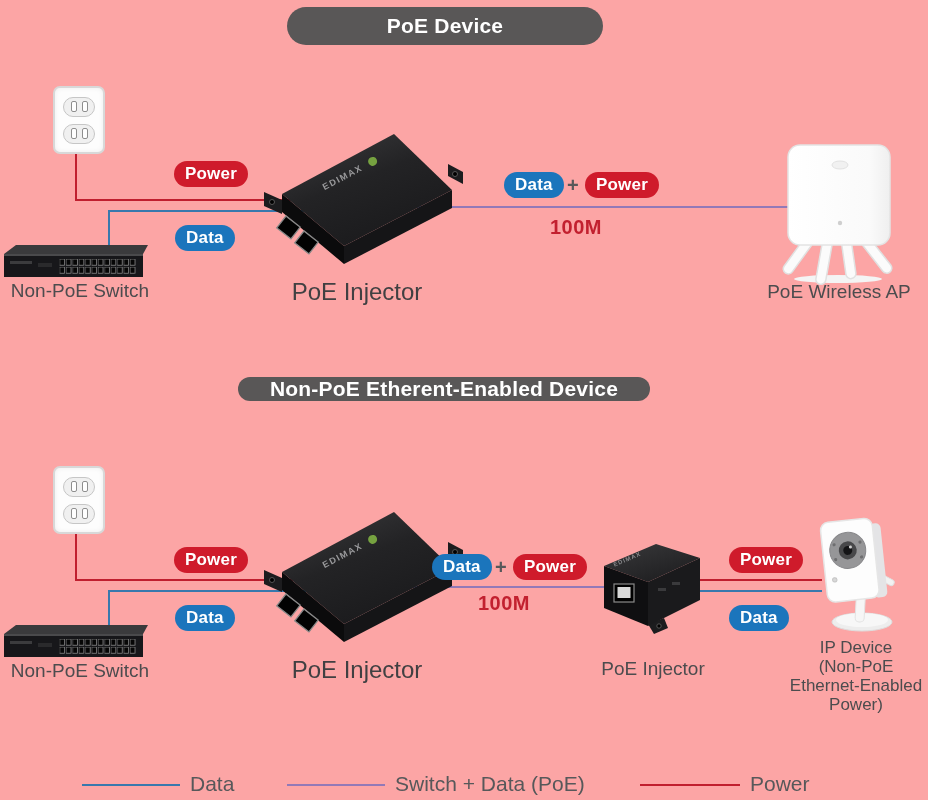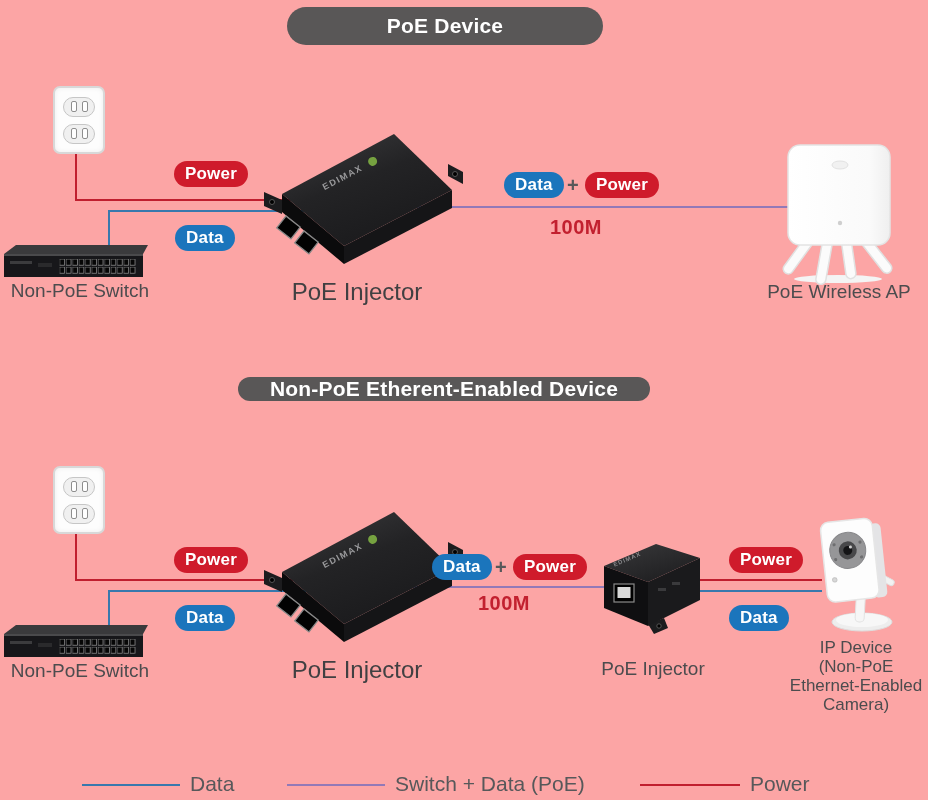--- a/index.html
+++ b/index.html
@@ -282,21 +282,21 @@
         <circle cx="49" cy="38" r="4.5" fill="#141416"></circle>
         <circle cx="52" cy="35" r="1.5" fill="#cfcfcf"></circle>
       </g>
       <circle cx="33" cy="66" r="2.2" fill="#d8d8d8" stroke="#c5c5c5"></circle>
     </g>
   </svg>
   <div class="dev-label multi" style="left:784px;top:638px;width:144px;">
     <div>IP Device</div>
     <div>(Non-PoE</div>
     <div>Ethernet-Enabled</div>
-    <div>Camera)</div>
+    <div>Power)</div>
   </div>
 
   <div class="legend-seg" style="left:82px;top:784px;width:98px;background:var(--line-data,#3878ad);"></div>
   <div class="legend-label" style="left:190px;top:772px;">Data</div>
 
   <div class="legend-seg" style="left:287px;top:784px;width:98px;background:var(--line-poe,#9279b7);"></div>
   <div class="legend-label" style="left:395px;top:772px;">Switch + Data (PoE)</div>
 
   <div class="legend-seg" style="left:640px;top:784px;width:100px;background:var(--line-power,#c01f2f);"></div>
   <div class="legend-label" style="left:750px;top:772px;">Power</div>

